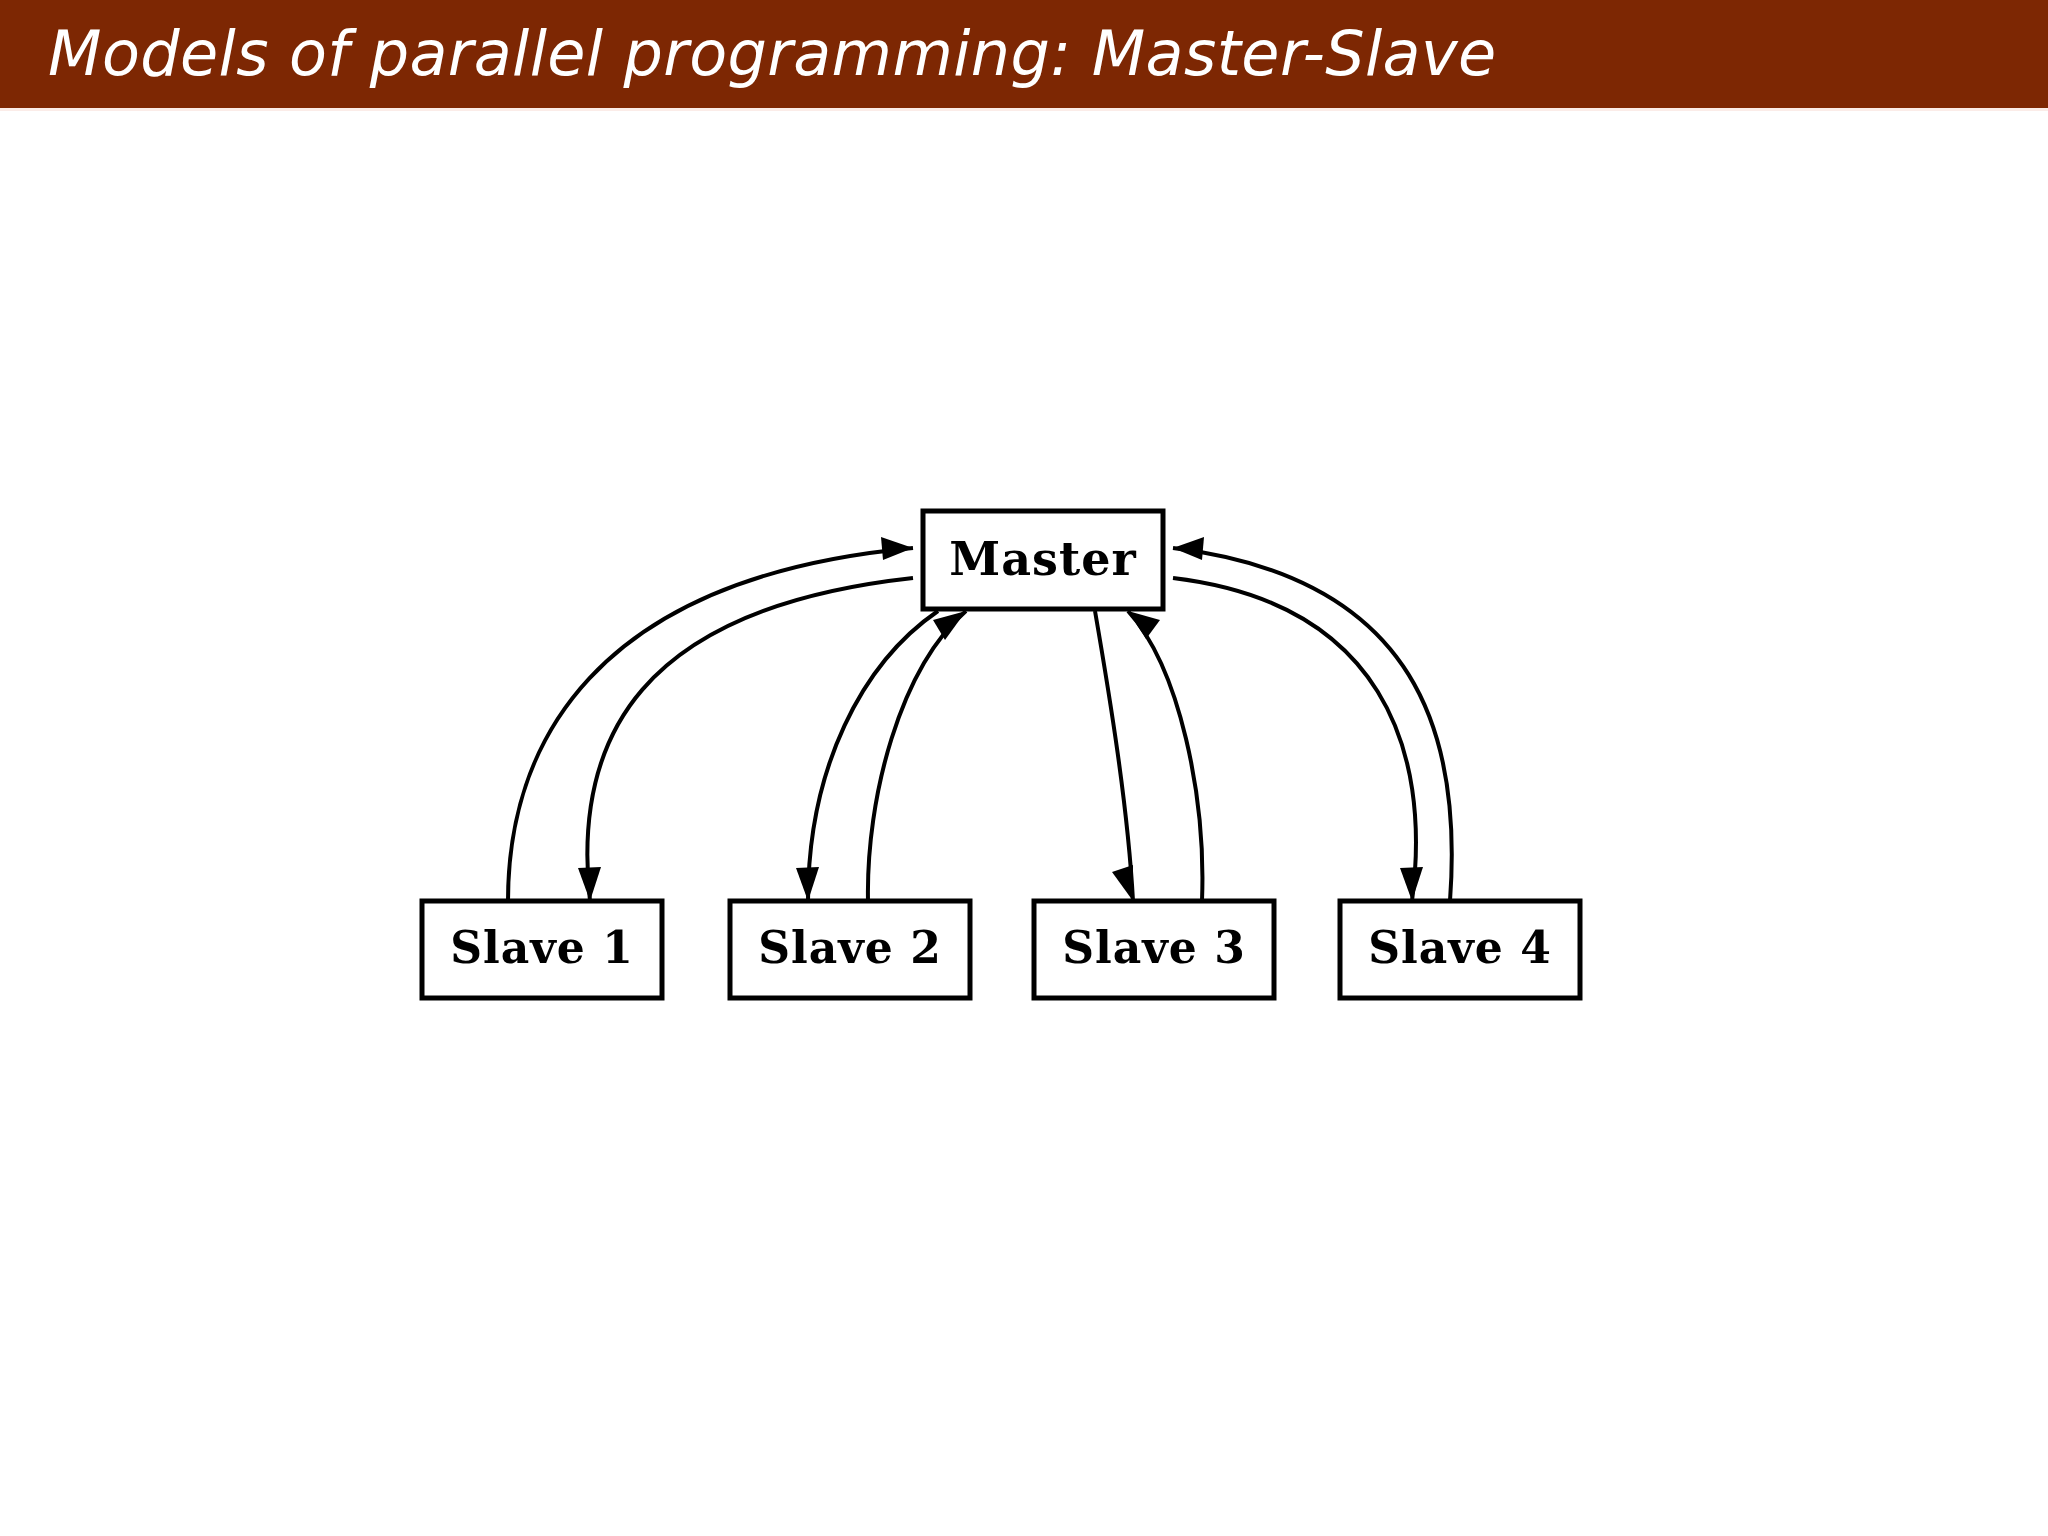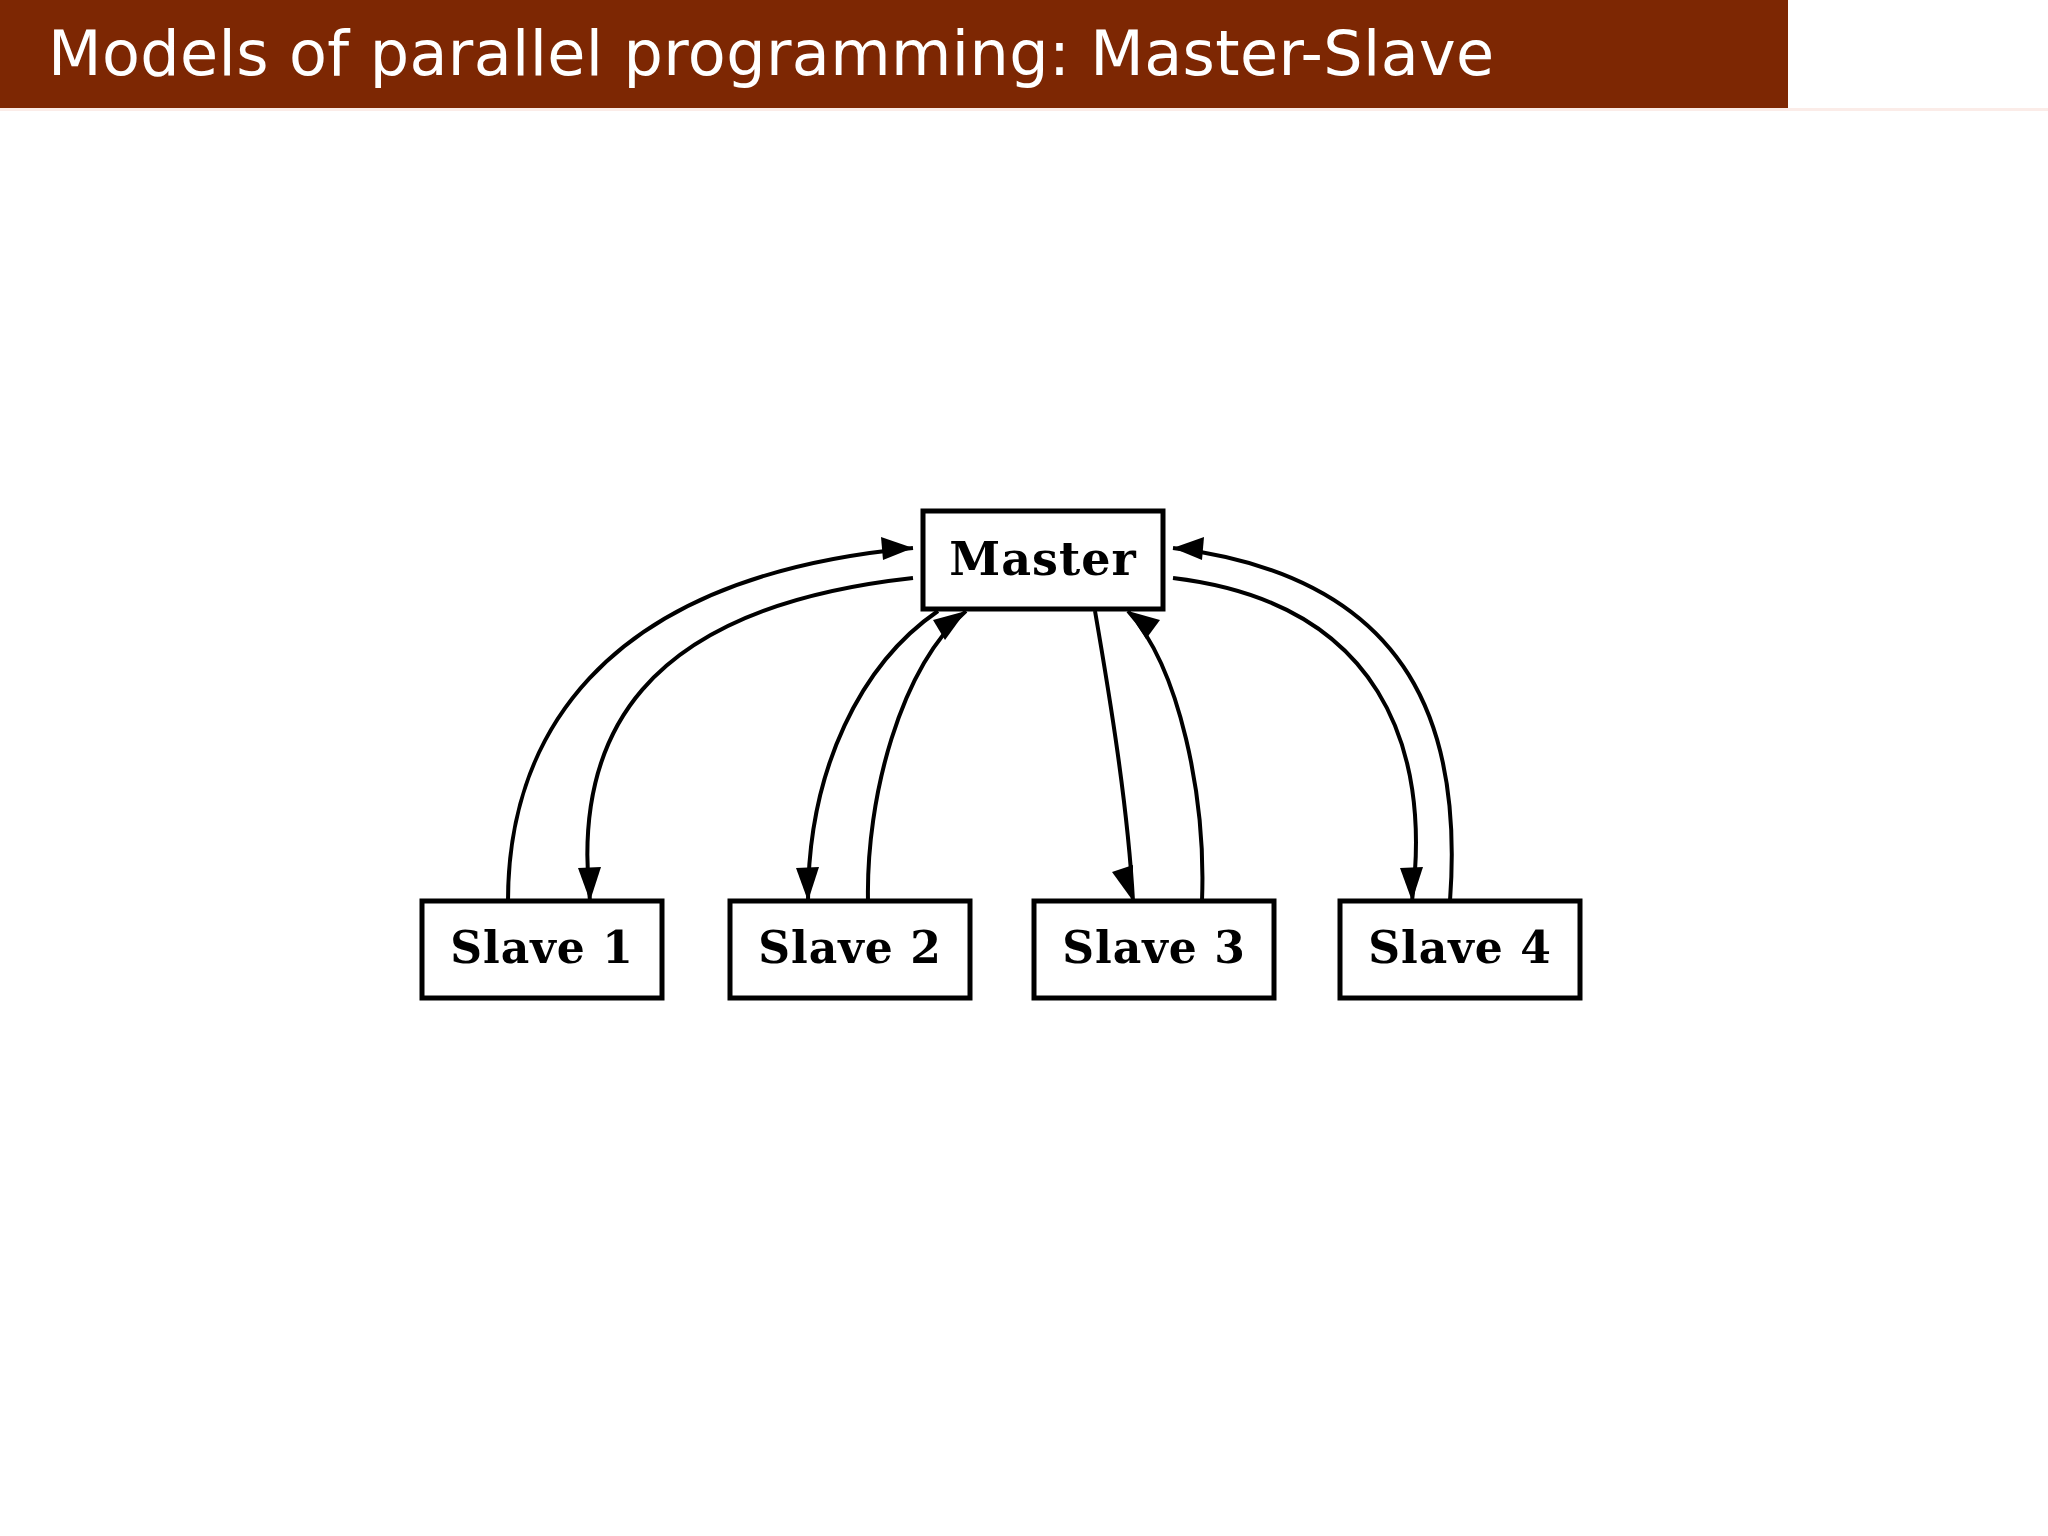--- a/index.html
+++ b/index.html
@@ -19,24 +19,25 @@
     width: 2048px;
     height: 1536px;
     background: #ffffff;
   }
 
   
   #title-bar {
     position: absolute;
     left: 0;
     top: 0;
-    width: 1788px;
+    width: 2048px;
     height: 108px;
     background: #7d2703;
     box-sizing: border-box;
+    font-style: italic;
   }
   #title-text {
     position: absolute;
     left: 48px;
     top: 50%;
     transform: translateY(-50%);
     color: #ffffff;
     font-family: "DejaVu Sans", sans-serif;
     font-size: 62px;
     font-weight: 400;

